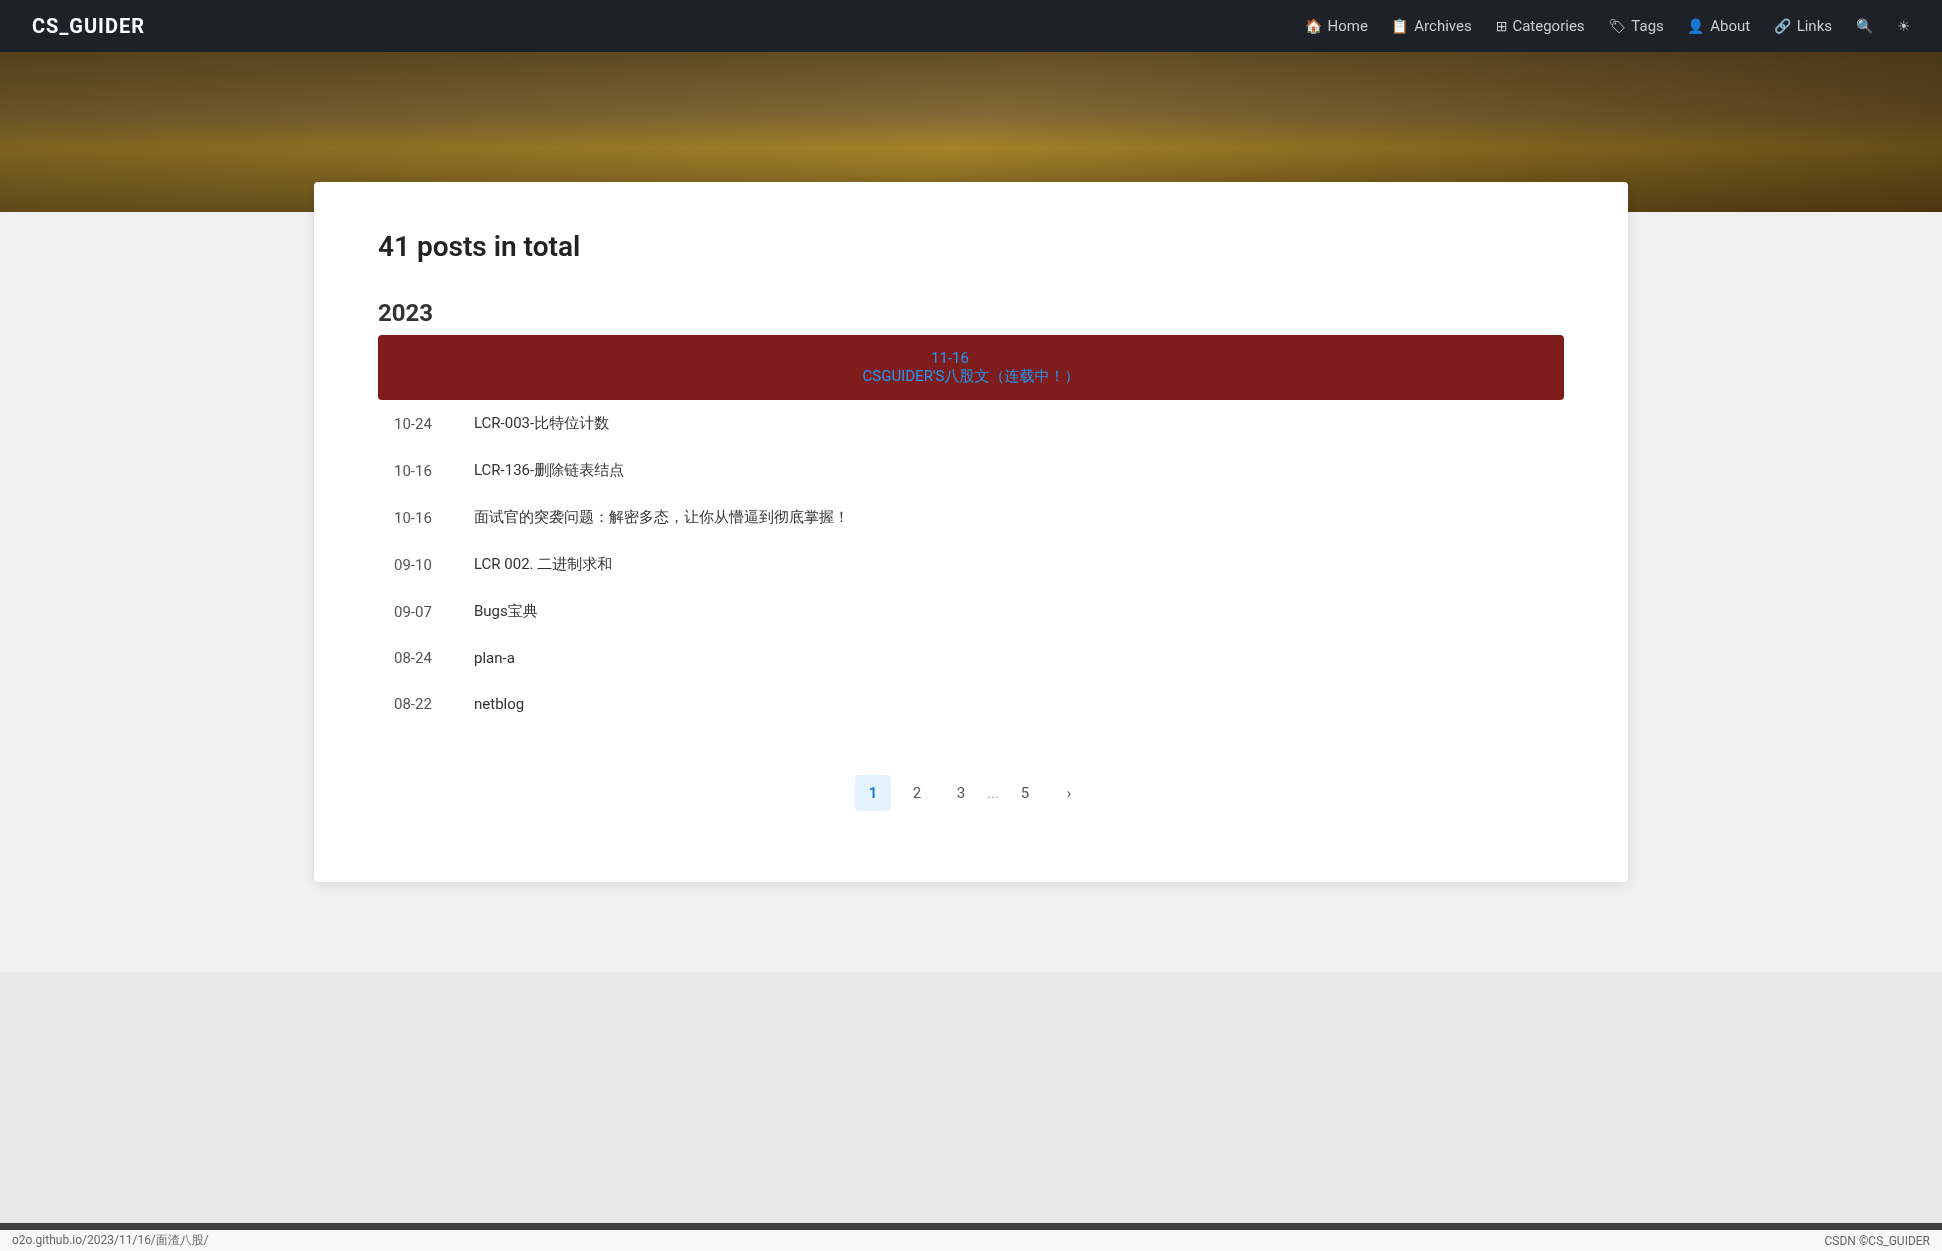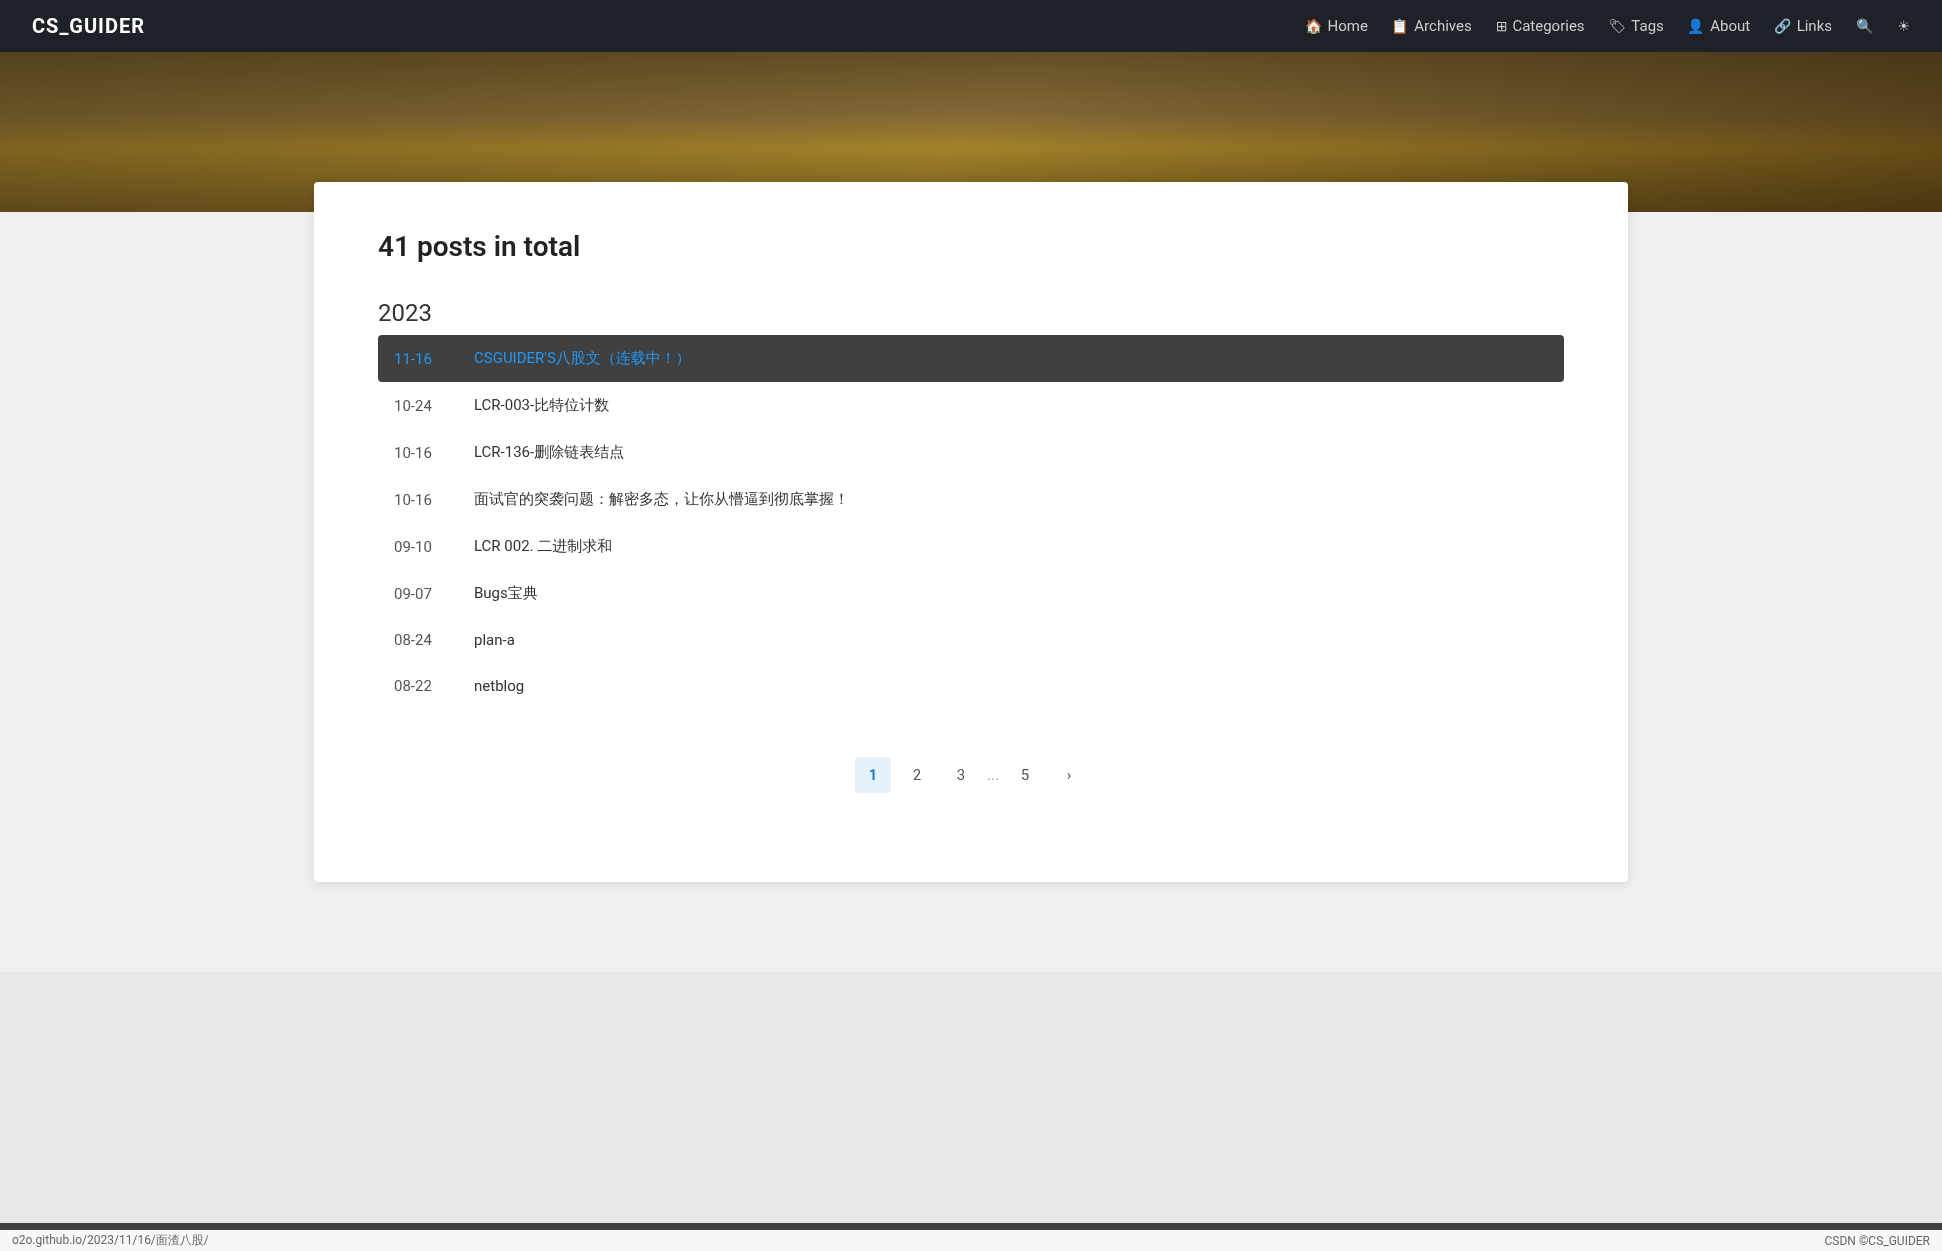--- a/index.html
+++ b/index.html
@@ -84,38 +84,39 @@
 
     .posts-total {
       font-size: 28px;
       font-weight: 600;
       color: #222;
       margin-bottom: 36px;
     }
 
     .year-heading {
       font-size: 24px;
-      font-weight: 400;
+      font-weight: 700;
       color: #333;
       margin-bottom: 8px;
     }
 
     .post-list {
       list-style: none;
     }
 
     .post-item {
       display: flex;
       align-items: center;
       padding: 14px 16px;
       border-radius: 4px;
       cursor: pointer;
     }
     .post-item:nth-child(1) {
-      background: #404040;
+      background: #7f1d1d;
+      flex-direction: column;
     }
 
     .post-date {
       color: #555;
       font-size: 15px;
       min-width: 80px;
       flex-shrink: 0;
     }
     .post-item:nth-child(1) .post-date {
       color: #2196F3;

